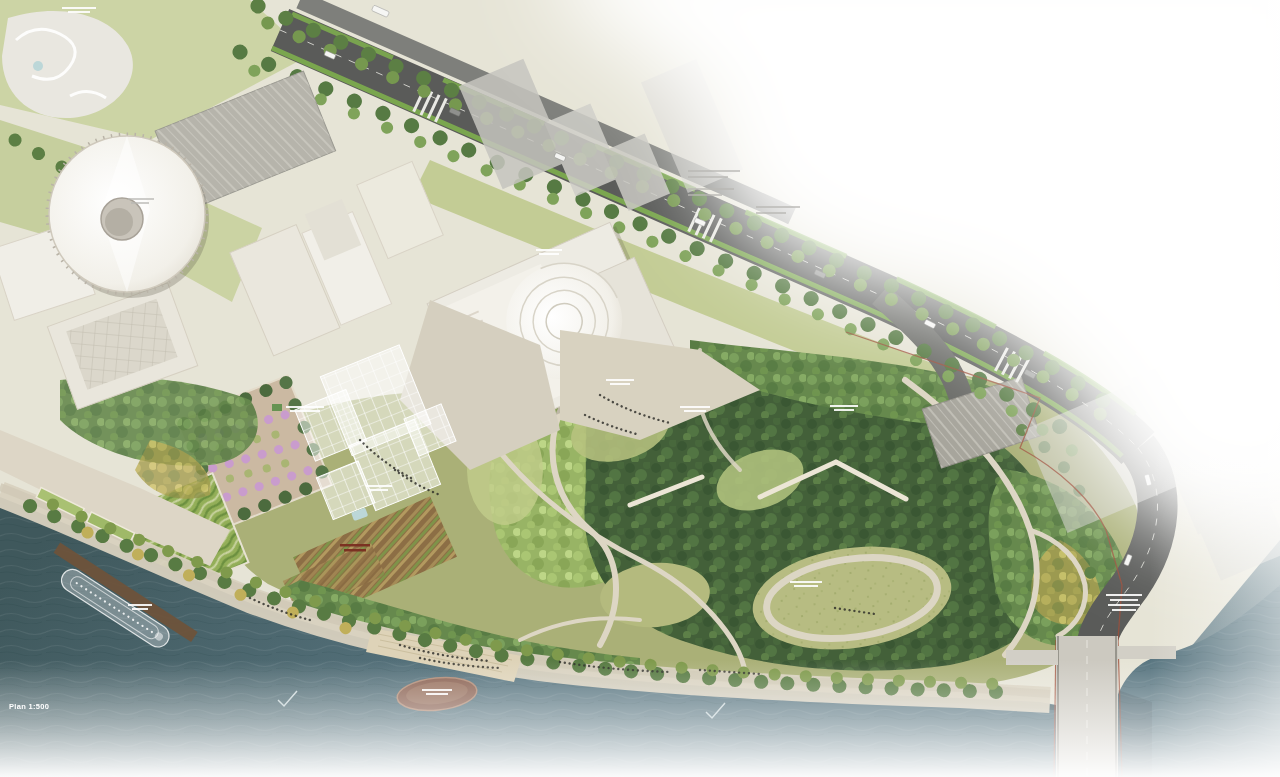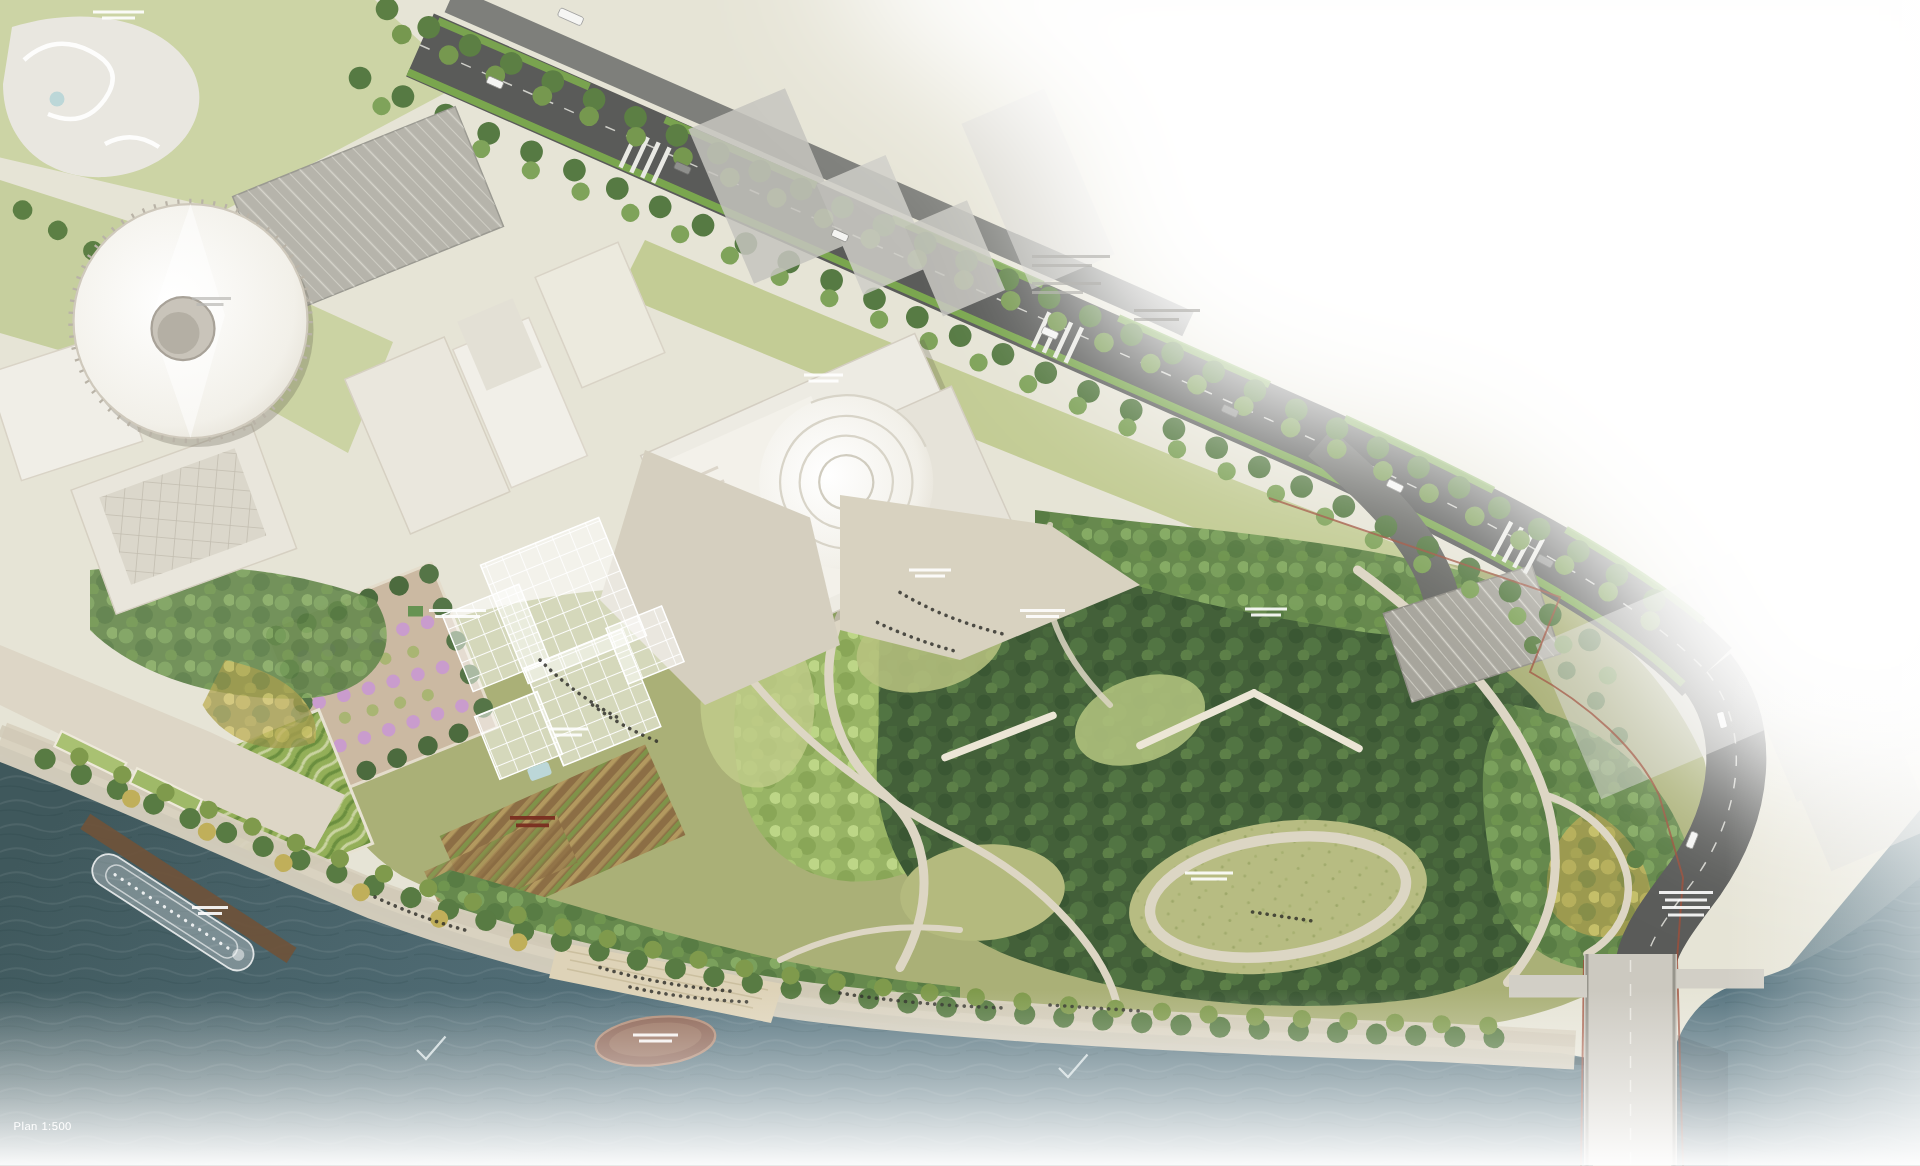--- a/index.html
+++ b/index.html
@@ -1,20 +1,20 @@
 <!DOCTYPE html>
 <html><head>
 <meta charset="utf-8">
 <style>
   html,body{margin:0;padding:0;background:#fff;}
   #stage{position:relative;width:1280px;height:777px;overflow:hidden;background:#fff;
          font-family:"Liberation Sans",sans-serif;}
   #stage svg{position:absolute;left:0;top:0;}
   .plan-label{position:absolute;left:9px;top:702px;color:#ffffff;font-size:7.5px;
-              font-weight:normal;letter-spacing:.3px;z-index:5;margin-top:44px;}
+              font-weight:bold;letter-spacing:.3px;z-index:5;}
 </style>
 </head>
 <body>
 
 <div id="stage">
 <svg width="1280" height="777" viewBox="0 0 1280 777">
 <defs>
   <linearGradient id="wg" gradientUnits="userSpaceOnUse" x1="100" y1="480" x2="420" y2="777">
     <stop offset="0" stop-color="#3f585c"></stop>
           <stop offset="1" stop-color="#587580"></stop>

